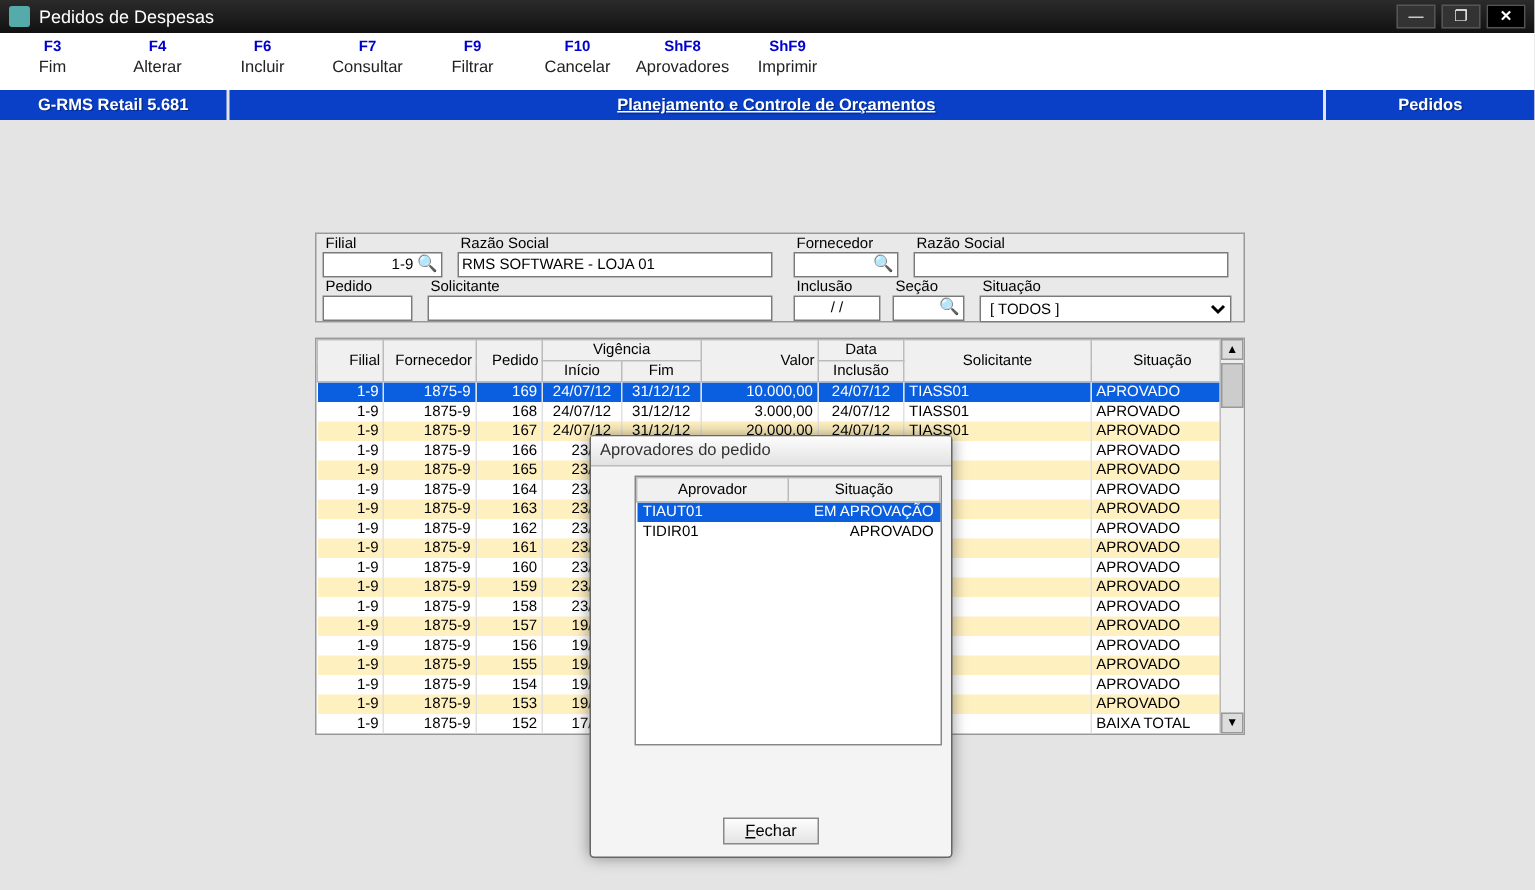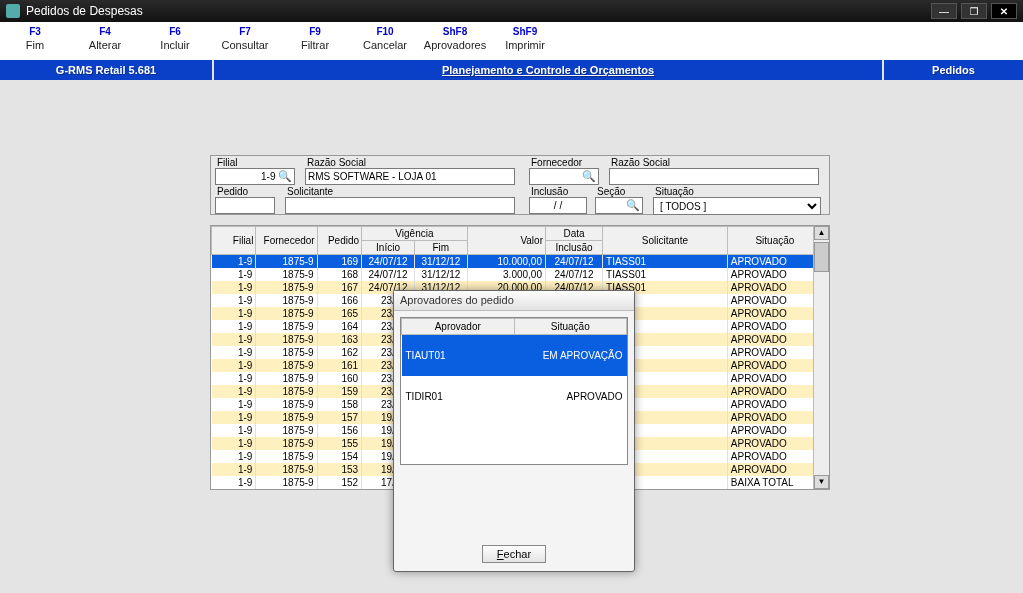--- a/index.html
+++ b/index.html
@@ -26,21 +26,21 @@
   .winbtn { width:26px; height:16px; background:#333; color:#fff; margin-left:4px; display:flex; align-items:center; justify-content:center; font-size:10px; cursor:pointer; border:1px solid #555; }
   .winbtn.close { background:#000; font-weight:bold; }
   .menubar {
     background:#fff; height:38px; display:flex; padding:2px 0;
   }
   .menucell { width:56px; text-align:center; }
   .menucell.wide { width:70px; }
   .menucell .fk { color:#0000cc; font-weight:bold; font-size:10px; padding-top:2px; }
   .menucell .lbl { color:#222; font-size:11px; padding-top:2px; cursor:pointer; }
   .bluebar { height:20px; background:#0a3fc7; color:#fff; display:flex; font-size:11px; font-weight:bold; text-shadow:1px 1px 0 rgba(0,0,0,.3); }
-  .bluebar .left { width:214px; text-align:center; line-height:20px; border-right:2px solid #e4e4e4;}
+  .bluebar .left { width:153px; text-align:center; line-height:20px; border-right:2px solid #e4e4e4;}
   .bluebar .center { flex:1; text-align:center; line-height:20px; border-right:2px solid #e4e4e4;text-decoration:underline;}
   .bluebar .right { width:139px; text-align:center; line-height:20px; }
   .workspace { position:relative; padding-top:70px; }
 
   .filterpanel {
     position:absolute; top:75px; left:210px; width:620px; height:60px;
     background:#e9e9e9; border:1px solid #999;
     font-size:10px;
   }
   .filterpanel label { position:absolute; color:#000; }
@@ -72,24 +72,24 @@
   .scrollcol .thumb{height:30px;background:#ccc;border:1px solid #999;margin-top:2px;}
   .scrollcol .dn{position:absolute;bottom:0;left:0;right:0;}
 
   .modal {
     position:absolute; top:210px; left:393px; width:242px; height:282px;
     background:#f4f4f4; border:1px solid #666; box-shadow:0 0 10px rgba(0,0,0,.4);
     border-radius:3px; display:flex; flex-direction:column;
   }
   .modal .mtitle { background:linear-gradient(#fdfdfd,#e2e2e2); height:20px; padding:3px 6px; font-size:11px; color:#333; border-bottom:1px solid #bbb;}
   .modal .mbody { flex:1; padding:6px; display:flex; flex-direction:column; }
-  .aprov { border:1px solid #888; background:#fff; height:148px; font-size:10px; }
+  .aprov { border:1px solid #888; background:#fff; height:180px; font-size:10px;margin-left:23px; }
   .aprov table{width:100%; border-collapse:collapse;}
   .aprov th{background:#f0f0f0;border:1px solid #bbb;font-weight:normal;padding:2px;}
-  .aprov td{padding:15px 4px;}
+  .aprov td{padding:1px 4px;}
   .aprov tr.asel td{background:#0a5fe0;color:#fff;}
   .motivo{margin-top:8px;}
   .motivo .mlbl{font-size:10px;color:#333;padding:2px;}
   .motivo textarea{width:100%;height:46px;resize:none;border:1px solid #888;font-family:inherit;font-size:10px;}
   .mfoot{padding:8px;text-align:center;}
   .mfoot button{padding:2px 14px;font-size:11px;border:1px solid #888;background:linear-gradient(#fdfdfd,#e4e4e4);cursor:pointer;}
   .mfoot button .u{text-decoration:underline;}
 </style>
 </head>
 <body>

